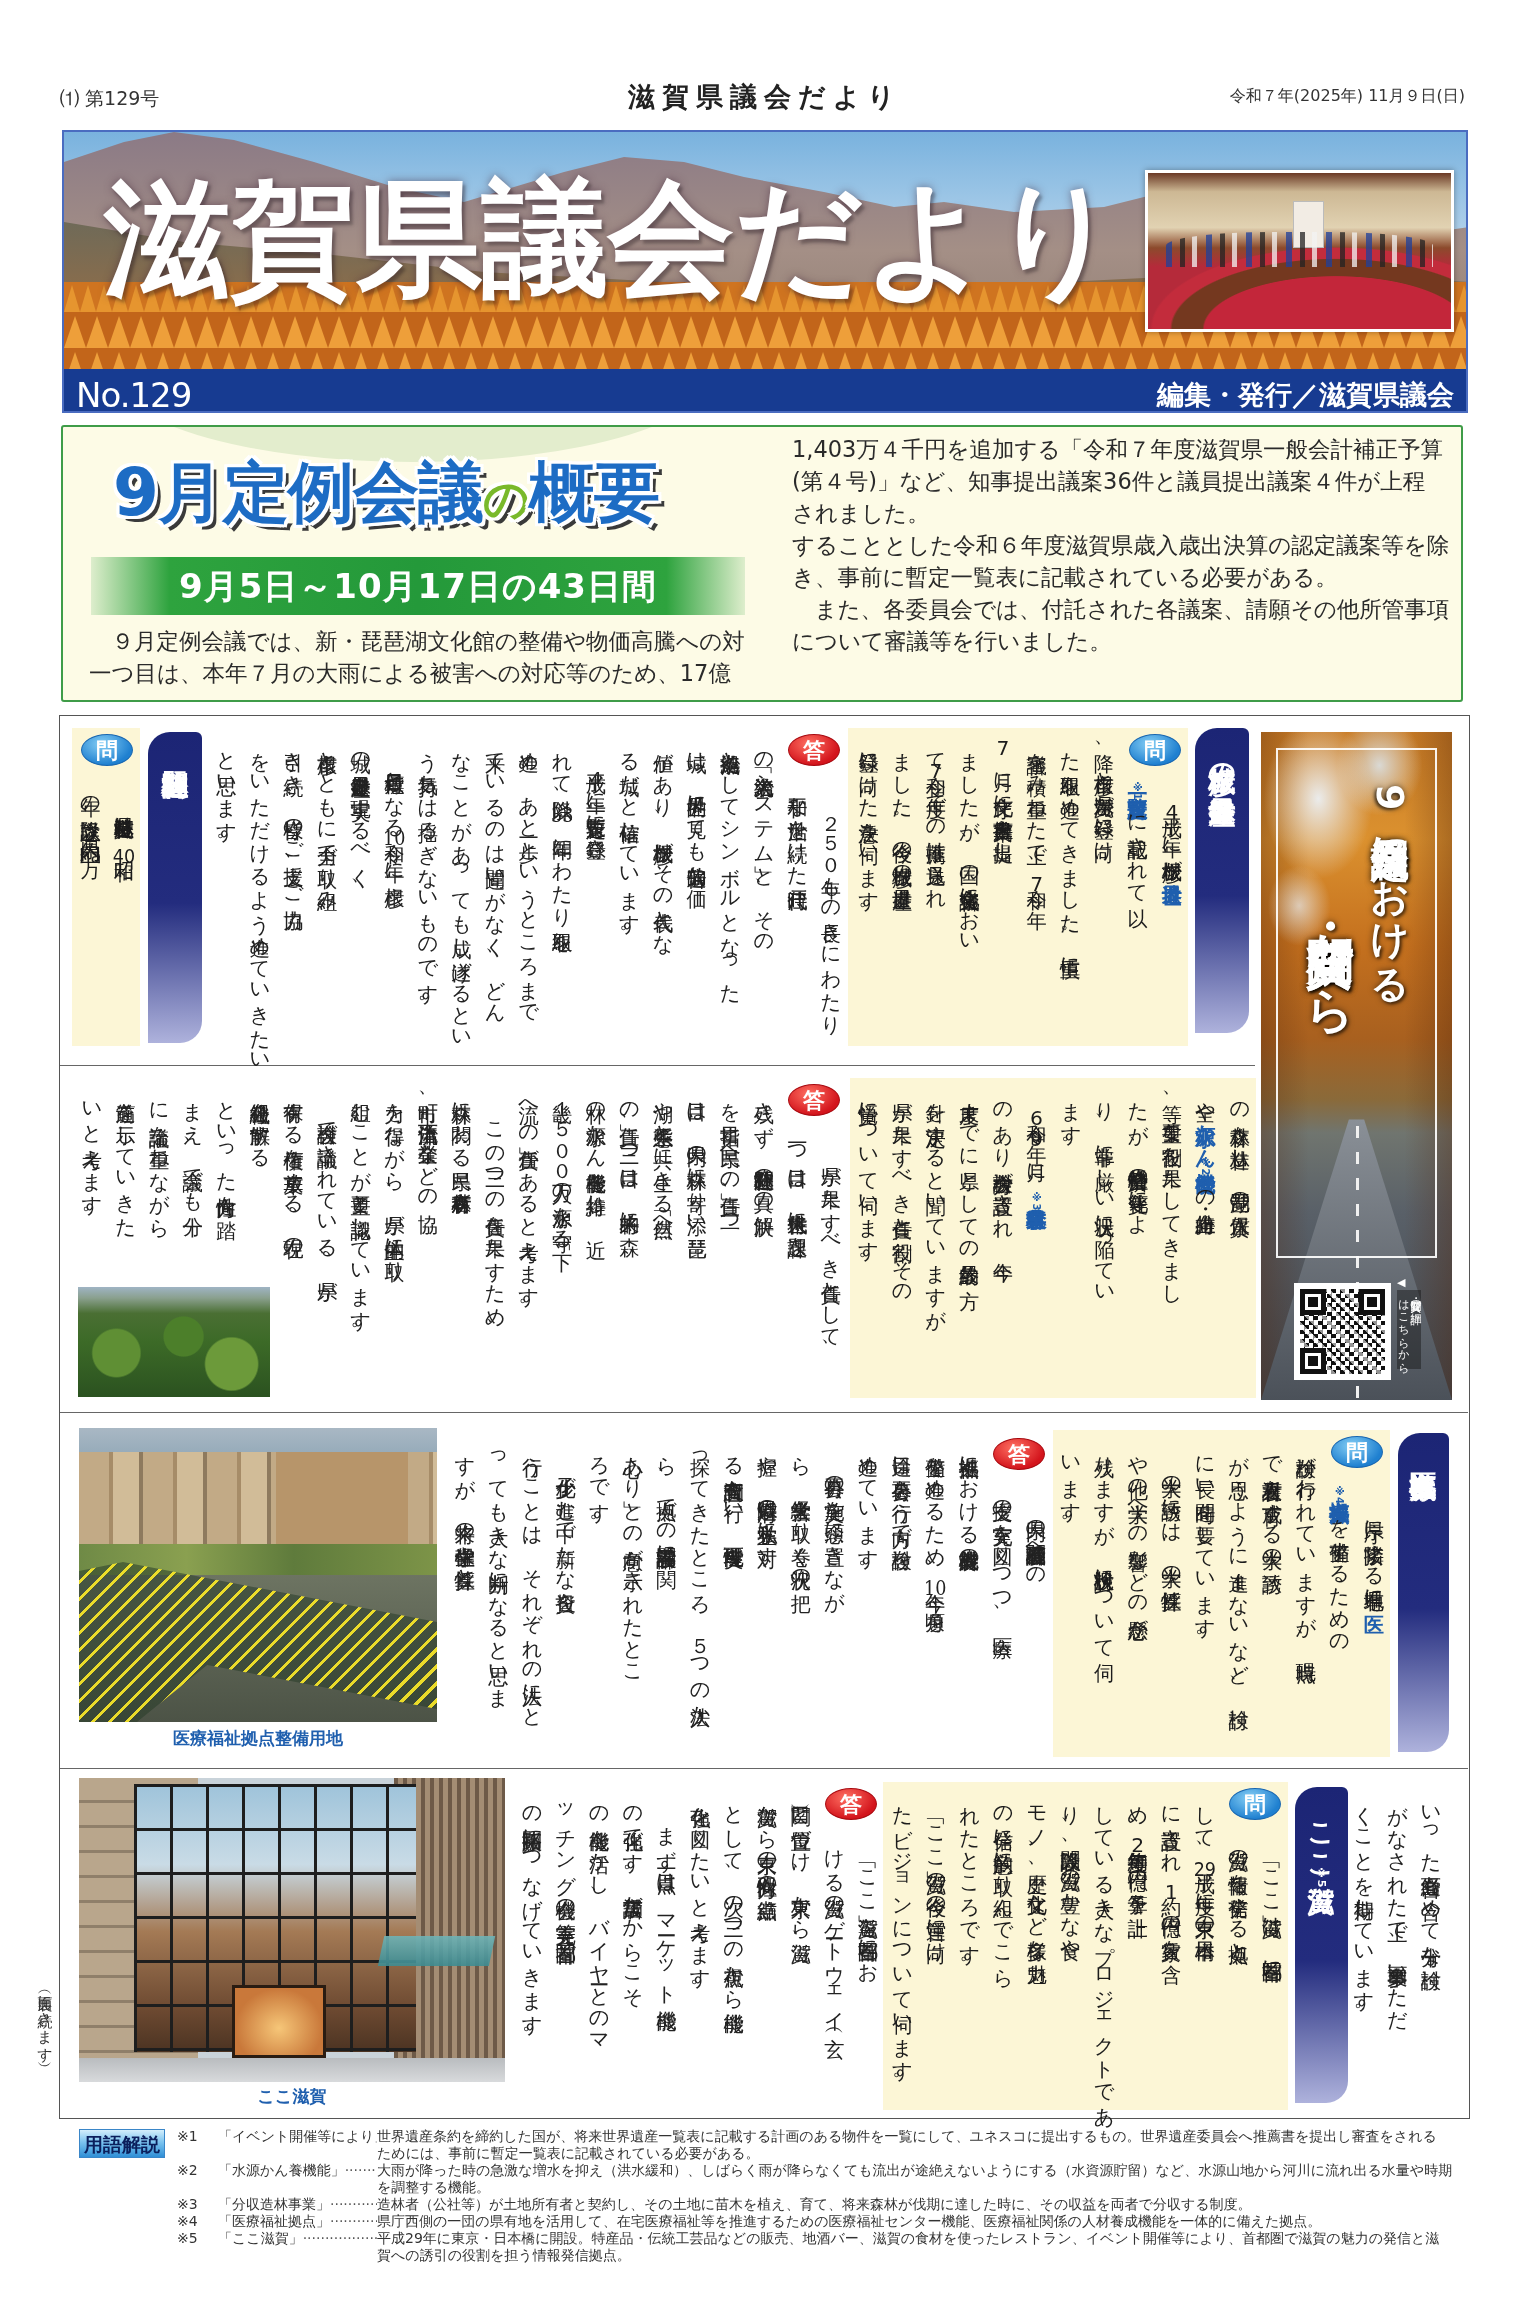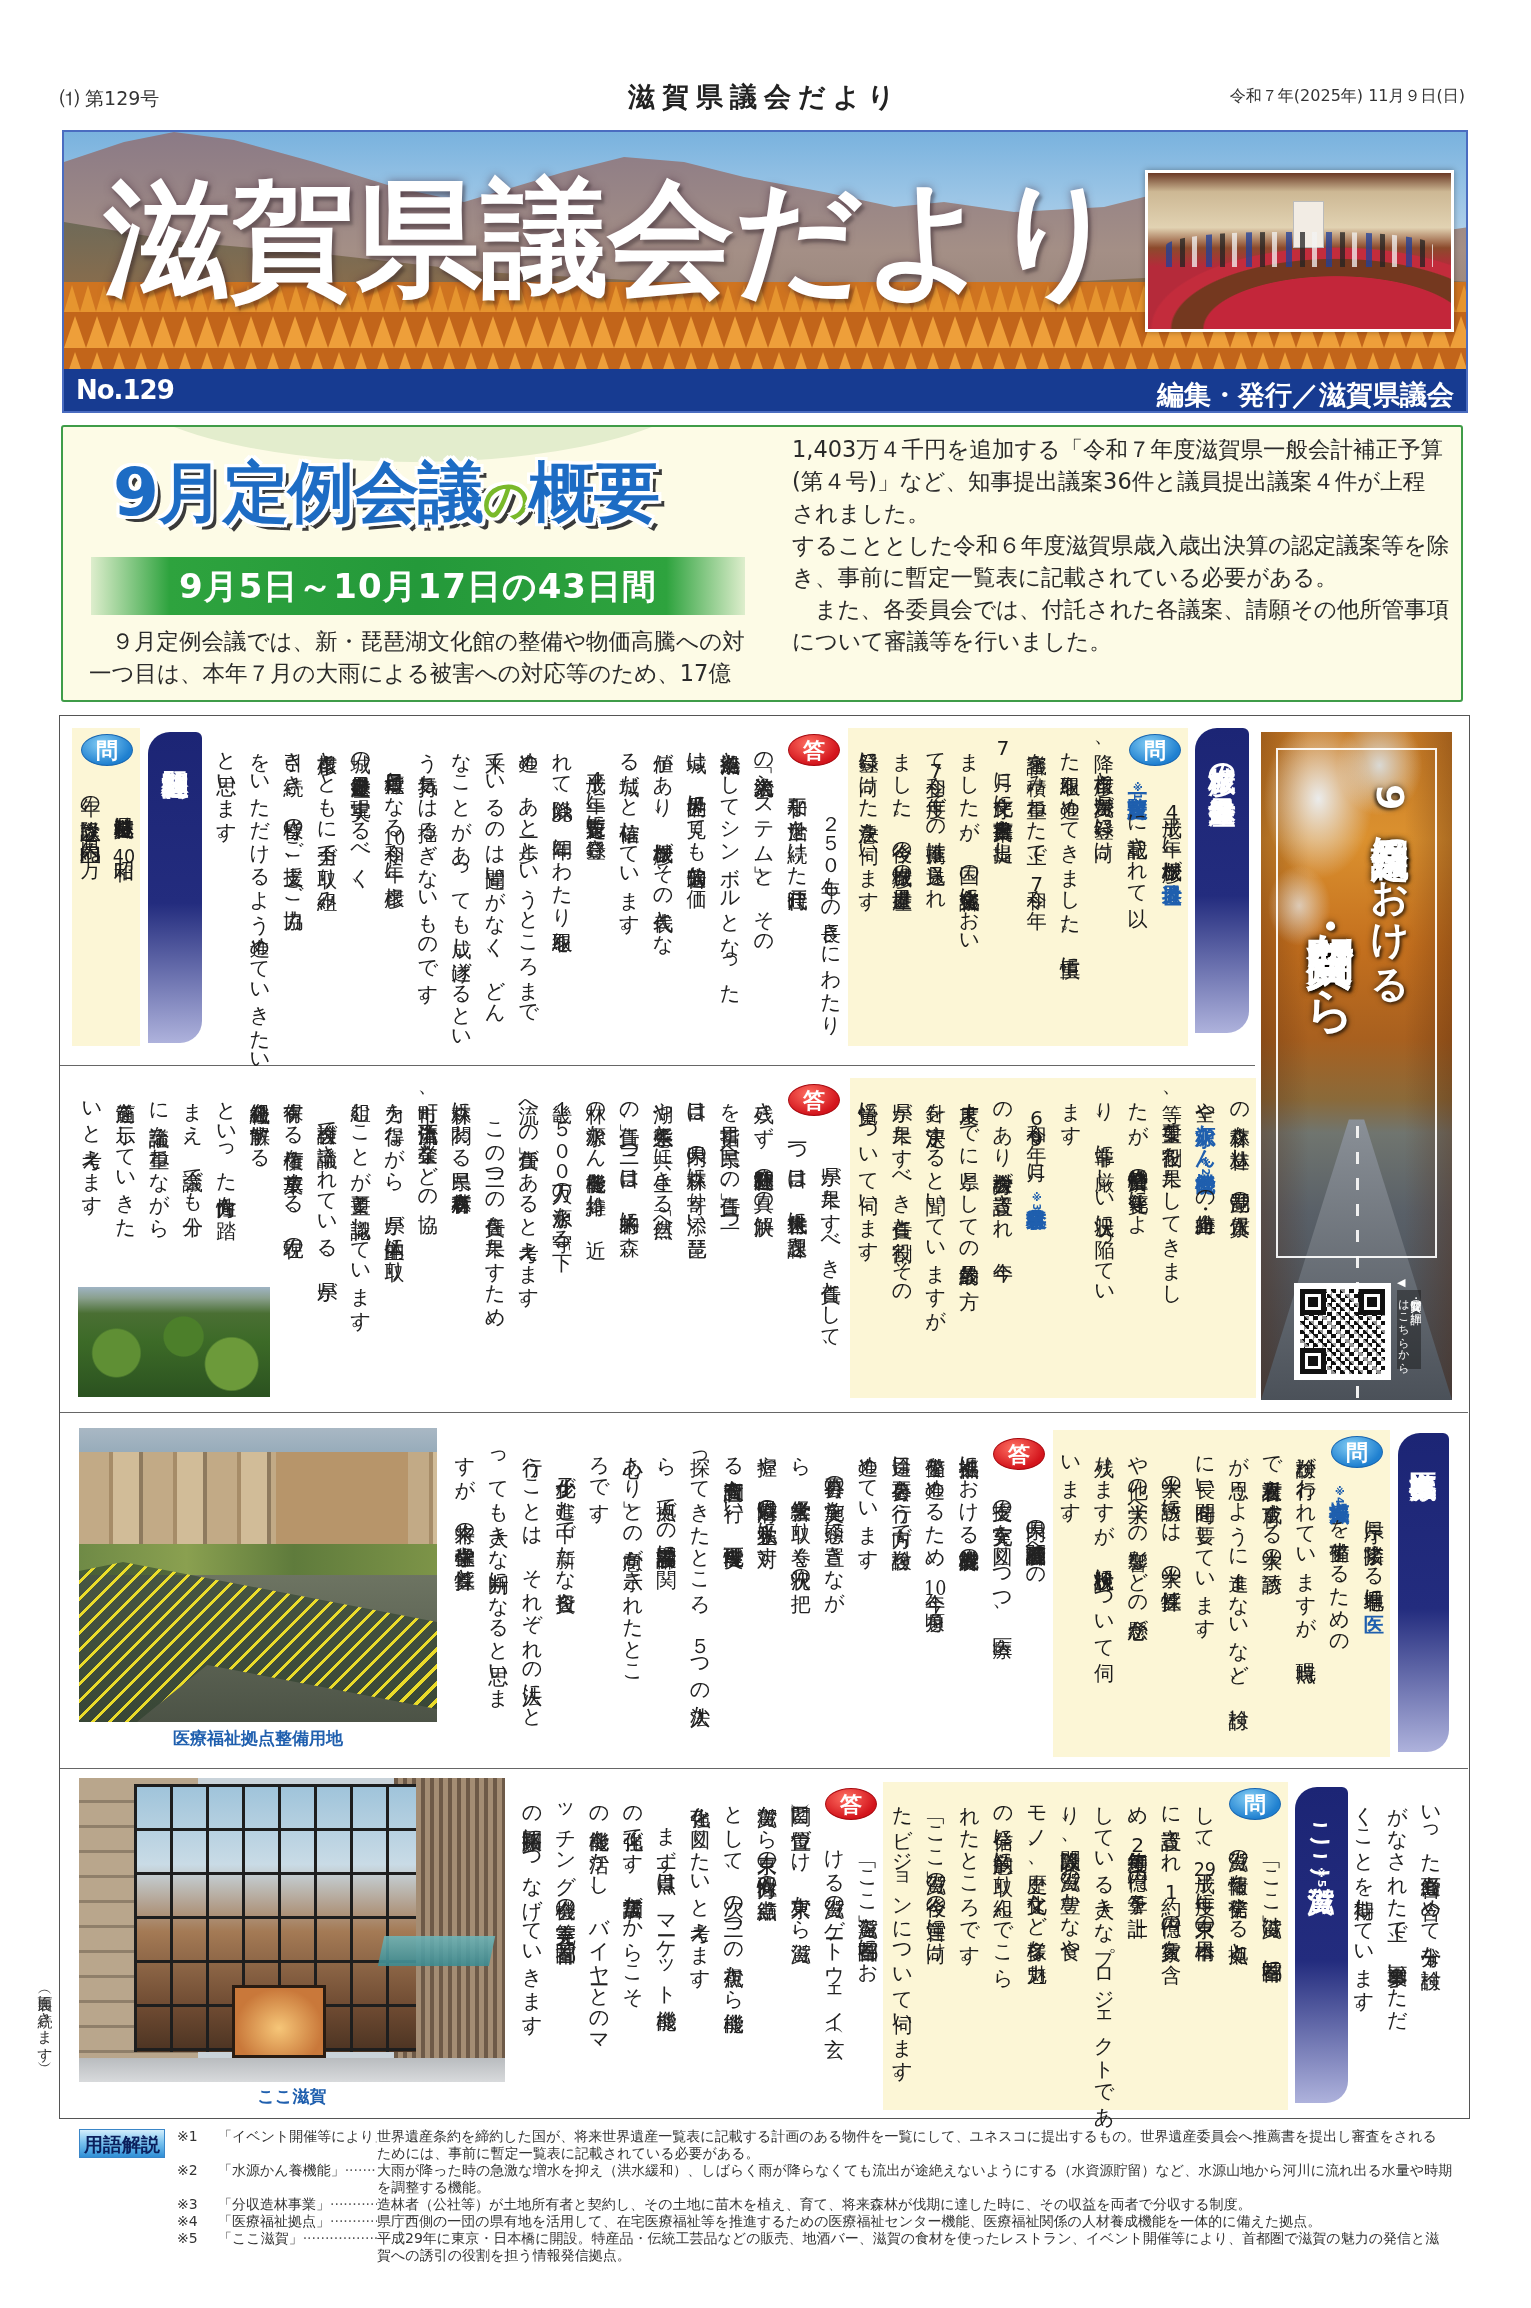--- a/index.html
+++ b/index.html
@@ -21,21 +21,21 @@
 .chamber{position:absolute;left:1081px;top:38px;width:309px;height:162px;border:3px solid #fff;box-shadow:0 0 6px rgba(0,0,0,.35);overflow:hidden;
  background:
   radial-gradient(ellipse 62% 48% at 62% 100%,#c3263a 0 70%,transparent 71%),
   radial-gradient(ellipse 75% 62% at 62% 100%,#74381f 0 72%,transparent 73%),
   radial-gradient(ellipse 84% 72% at 62% 100%,#c32c3c 0 72%,transparent 73%),
   linear-gradient(180deg,#6b3a26 0%,#cdb894 12%,#e1d2b2 35%,#8c4a2c 48%,#b52a3a 60%,#b52a3a 100%)}
 .chamber .wall-box{position:absolute;left:48%;top:18%;width:10%;height:30%;background:#f2ece4;border:1px solid #bbb}
 .chamber .people{position:absolute;left:6%;top:38%;width:88%;height:22%;
  background:repeating-linear-gradient(90deg,#1f3f9a 0 6px,transparent 6px 14px,#222 14px 19px,transparent 19px 26px,#f3f3f3 26px 31px,transparent 31px 40px);opacity:.75;border-radius:40% 40% 0 0}
 .blue-band{position:absolute;left:0;top:237px;width:100%;height:46px;background:#173b91;color:#fff}
-.band-no{position:absolute;left:12px;top:6px;font-size:26px;font-weight:bold;letter-spacing:-1px}
+.band-no{position:absolute;left:12px;top:6px;font-size:34px;font-weight:normal;letter-spacing:-1px}
 .band-pub{position:absolute;right:12px;top:8px;font-size:27px;font-weight:bold;white-space:nowrap}
 
 
 .summary{left:61px;top:425px;width:1402px;height:277px;border:2.5px solid #3f9c48;border-radius:3px;background:#fdfbe6;overflow:hidden}
 .sum-arc{position:absolute;left:45px;top:-150px;width:610px;height:185px;border-radius:50%;background:#e3edcd}
 .sum-title{position:absolute;left:50px;top:30px;font-size:66px;line-height:1.1;font-weight:900;color:#1d6cc4;white-space:nowrap;letter-spacing:-1px;
  text-shadow:-3px -3px 0 #fff,3px -3px 0 #fff,-3px 3px 0 #fff,3px 3px 0 #fff,0 -3px 0 #fff,0 3px 0 #fff,-3px 0 0 #fff,3px 0 0 #fff,6px 6px 0 #3a3a3a}
 .sum-title .no{color:#79b92b;font-size:46px}
 .sum-period{position:absolute;left:28px;top:130px;width:654px;height:58px;line-height:58px;text-align:center;color:#fff;font-size:34px;font-weight:bold;letter-spacing:1px;
  background:linear-gradient(90deg,rgba(42,160,58,.15) 0%,#2ea33e 12%,#24993a 50%,#2ea33e 88%,rgba(42,160,58,.15) 100%)}

